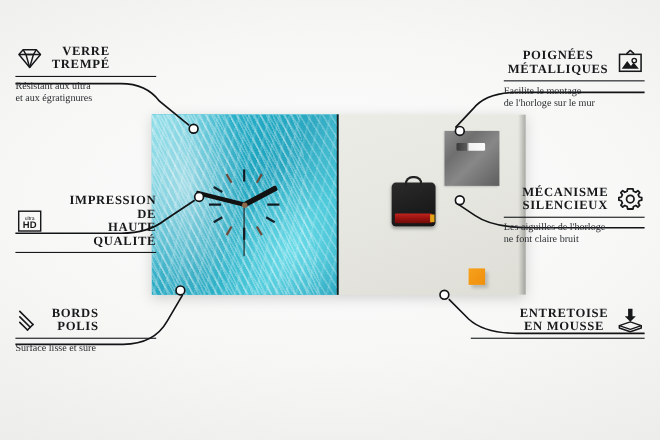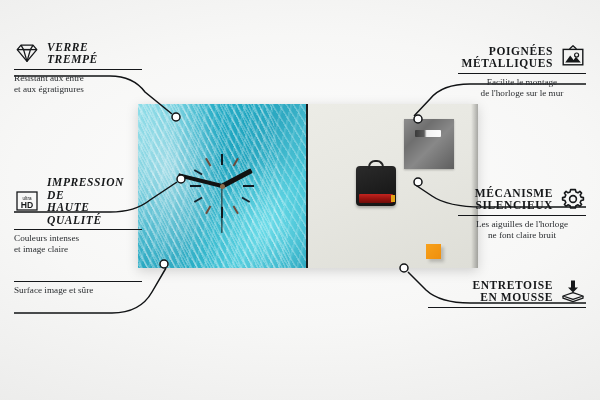--- a/index.html
+++ b/index.html
@@ -195,25 +195,25 @@
   }
   .co-sub {
     font-family: "Liberation Serif", serif;
     font-size: 9.2px;
     line-height: 11px;
     color: #2a2d30;
     margin-top: 3px;
     white-space: pre-line;
   }
   .left .co-head { justify-content: flex-start; }
-  .left .co-title { text-align: left; font-style: italic; }
+  .left .co-title { text-align: right; }
   .left .co-sub { text-align: left; }
   .right .co-head { justify-content: flex-end; }
-  .right .co-title { text-align: right; }
-  .right .co-sub { text-align: center; }
+  .right .co-title { text-align: center; }
+  .right .co-sub { text-align: left; }
   .ico { width: 26px; height: 26px; flex: 0 0 26px; display: block; }
   .ico svg { display: block; width: 26px; height: 26px; }
   #wires { position: absolute; inset: 0; width: 600px; height: 400px; pointer-events: none; }
 </style>
 </head>
 <body>
 
 <div id="stage">
 
   <div id="product">
@@ -309,65 +309,77 @@
               <path d="M7,5.2 L9.6,9.6 L13,21.4"></path>
           <path d="M19,5.2 L16.4,9.6 L13,21.4"></path>
               <path d="M9.6,9.6 L16.4,9.6"></path>
         </g>
           </svg>
       </span>
       <span class="co-title">VERRE
 TREMPÉ</span>
     </div>
     <div class="co-rule" style="width:128px;"></div>
-    <div class="co-sub">Résistant aux entre
+    <div class="co-sub">Résistant aux ultra
 et aux égratignures</div>
   </div>
 
   <div class="callout left" style="left:14px; top:176px; width:128px;">
     <div class="co-head">
       <span class="ico">
         <svg viewBox="0 0 26 26">
           <rect x="3" y="4" width="20" height="18" fill="none" stroke="#16181a" stroke-width="1.3"></rect>
           <text x="13" y="11.6" text-anchor="middle" font-family="Liberation Sans, sans-serif" font-size="4.6" fill="#16181a">ultra</text>
           <text x="13" y="19.6" text-anchor="middle" font-family="Liberation Sans, sans-serif" font-size="8.6" font-weight="bold" fill="#16181a">HD</text>
         </svg>
       </span>
       <span class="co-title">IMPRESSION DE
 HAUTE QUALITÉ</span>
     </div>
     <div class="co-rule" style="width:128px;"></div>
-    <div class="co-sub">Couleurs intenses
-et image claire</div>
   </div>
 
   <div class="callout left" style="left:14px; top:278px; width:128px;">
+    <div class="co-head">
+      <span class="ico">
+        <svg viewBox="0 0 26 26">
+            <g fill="none" stroke="#16181a" stroke-width="1.5" stroke-linecap="round">
+          <path d="M4,5 L16,17"></path>
+              <path d="M4,10 L13.5,19.5"></path>
+          <path d="M4,15 L11,22"></path>
+              <path d="M16,17 L11,22"></path>
+        </g>
+          </svg>
+      </span>
+      <span class="co-title">BORDS
+POLIS</span>
+    </div>
     <div class="co-rule" style="width:128px;"></div>
-    <div class="co-sub">Surface image et sûre</div>
+    <div class="co-sub">Surface lisse et sûre</div>
   </div>
 
   <div class="callout right" style="left:458px; top:44px; width:128px;">
     <div class="co-head">
       <span class="co-title">POIGNÉES
 MÉTALLIQUES</span>
       <span class="ico">
         <svg viewBox="0 0 26 26">
           <path d="M9.5,5 L13,1.8 L16.5,5" fill="none" stroke="#16181a" stroke-width="1.3" stroke-linejoin="round"></path>
           <rect x="3.2" y="5.4" width="19.6" height="15.4" fill="none" stroke="#16181a" stroke-width="1.4"></rect>
           <circle cx="16.6" cy="11" r="2" fill="none" stroke="#16181a" stroke-width="1.2"></circle>
           <path d="M5.2,18.6 L10.2,11.4 L13.6,16 L16,12.8 L20.8,18.6 Z" fill="#16181a"></path>
         </svg>
       </span>
     </div>
     <div class="co-rule" style="width:128px;"></div>
     <div class="co-sub">Facilite le montage
 de l'horloge sur le mur</div>
   </div>
 
-  <div class="callout right" style="left:458px; top:186px; width:128px;">
+  <div class="callout right" style="left:458px; top:168px; width:128px;">
     <div class="co-head">
       <span class="co-title">MÉCANISME
 SILENCIEUX</span>
       <span class="ico">
         <svg viewBox="0 0 26 26">
             <g fill="none" stroke="#16181a" stroke-width="1.6" stroke-linejoin="round">
           <path d="M13,3.6 l2.4,0 l0.5,2.3 l2.1,0.9 l1.9,-1.4 l1.7,1.7 l-1.4,1.9 l0.9,2.1 l2.3,0.5 l0,2.4 l-2.3,0.5 l-0.9,2.1 l1.4,1.9 l-1.7,1.7 l-1.9,-1.4 l-2.1,0.9 l-0.5,2.3 l-2.4,0 l-2.4,0 l-0.5,-2.3 l-2.1,-0.9 l-1.9,1.4 l-1.7,-1.7 l1.4,-1.9 l-0.9,-2.1 l-2.3,-0.5 l0,-2.4 l2.3,-0.5 l0.9,-2.1 l-1.4,-1.9 l1.7,-1.7 l1.9,1.4 l2.1,-0.9 l0.5,-2.3 Z"></path>
           <circle cx="13" cy="13" r="3.4"></circle>
         </g>
           </svg>

